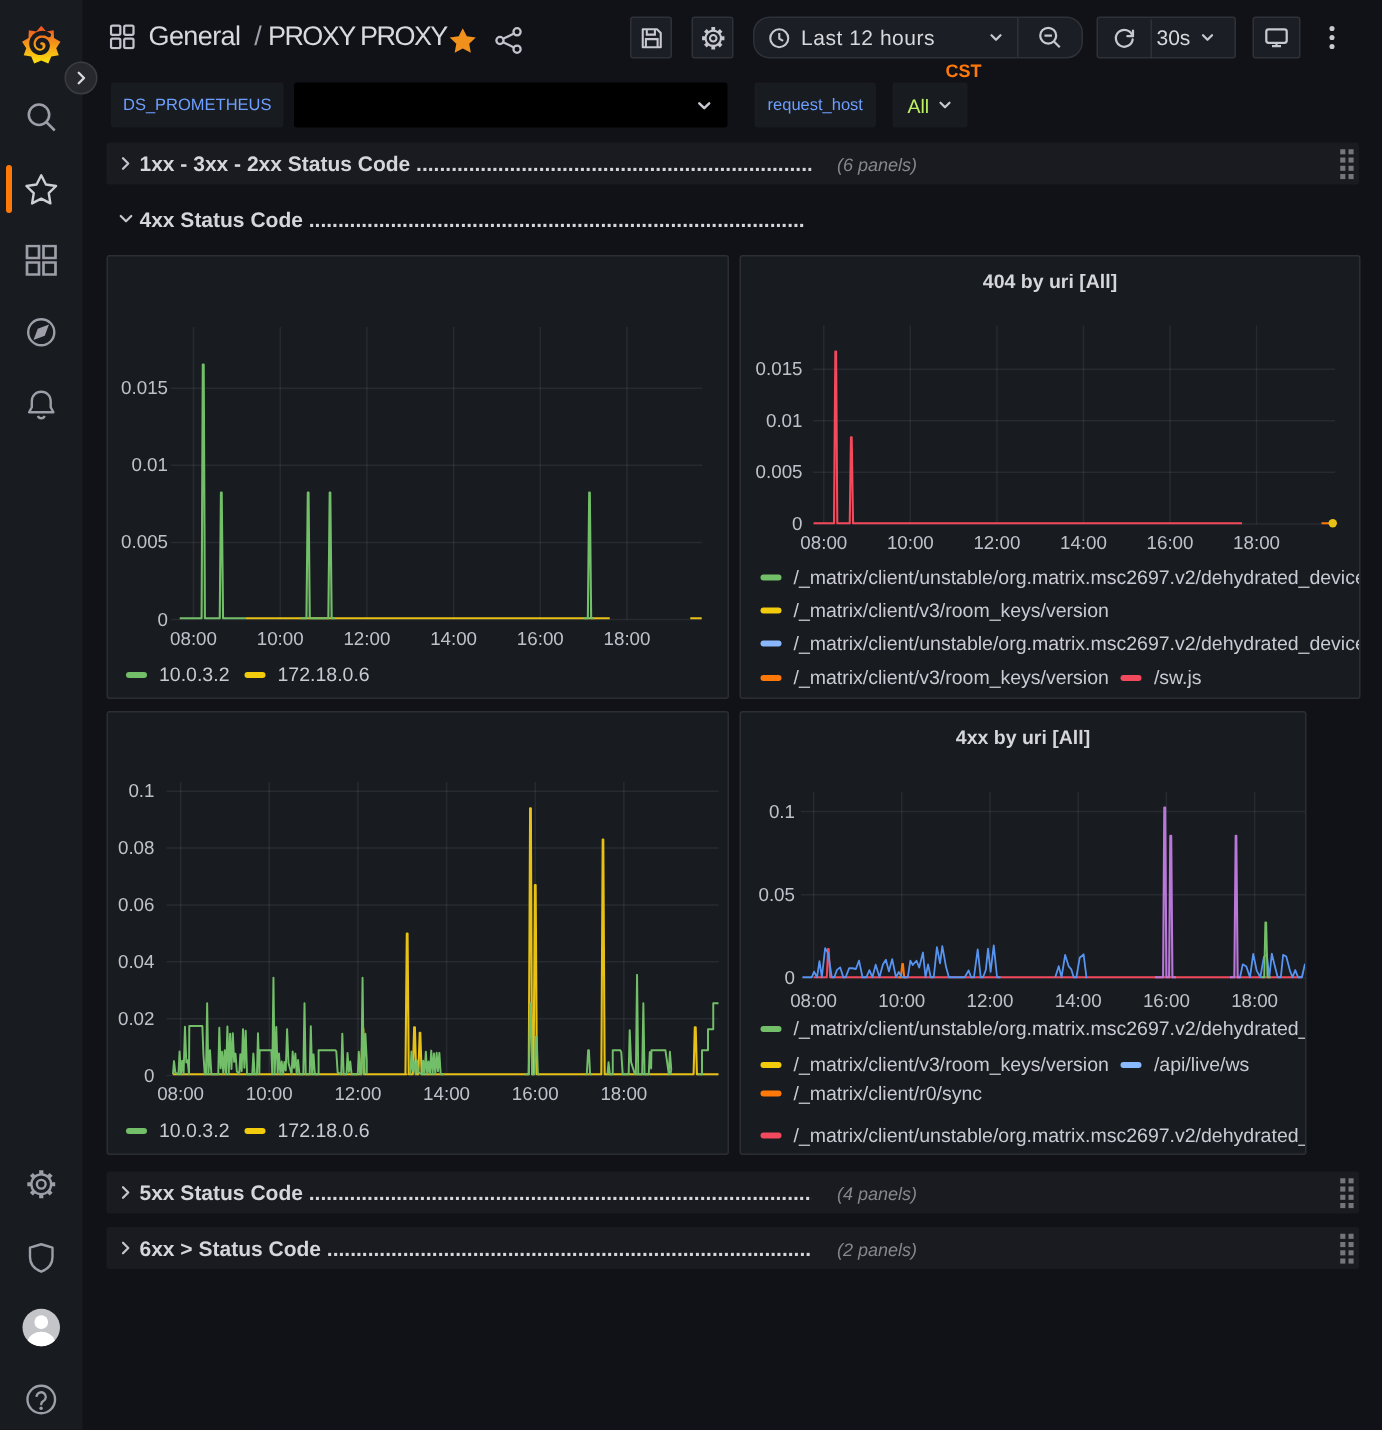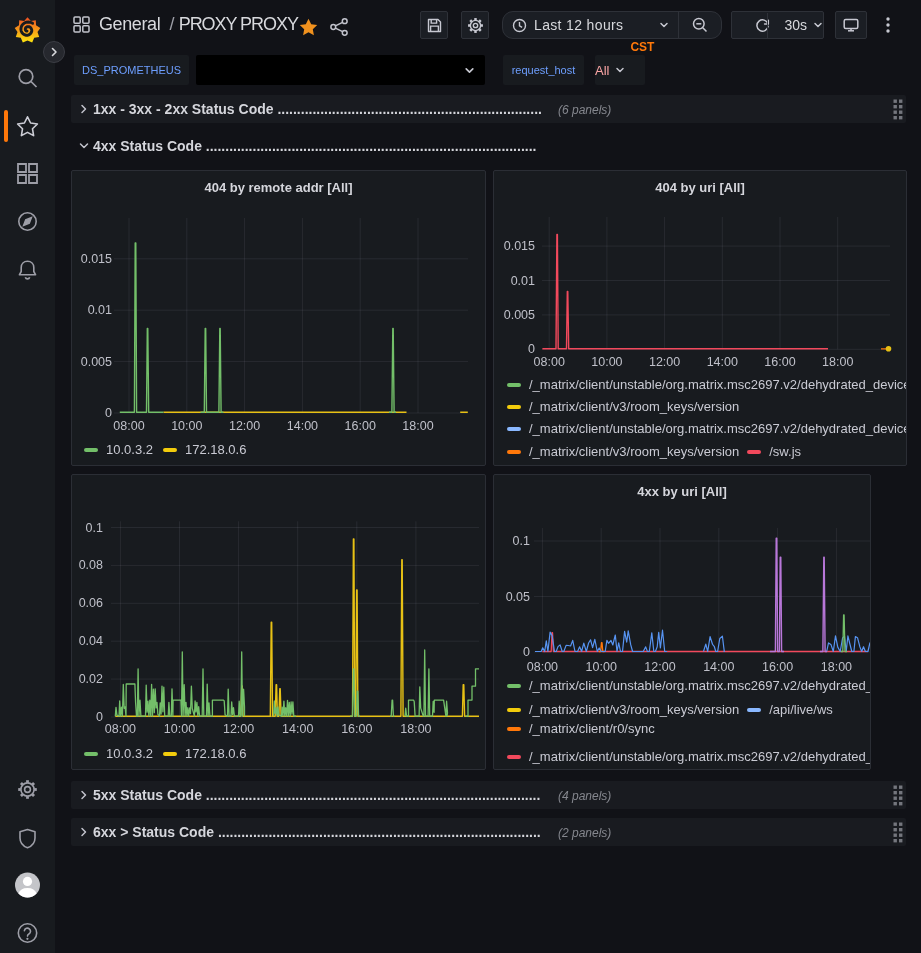--- a/index.html
+++ b/index.html
@@ -157,21 +157,21 @@
   <svg style="margin-left:5px;" width="10" height="10" viewBox="0 0 10 10" fill="none" stroke="#c7c8d1" stroke-width="1.5" stroke-linecap="round" stroke-linejoin="round">
       <path d="M2,3.5 L5,6.5 L8,3.5"></path>
     </svg>
   <div style="position:absolute; right:42px; top:0; width:1px; height:26px; background:#2e3138;"></div>
   <svg style="position:absolute; right:13px;" width="16" height="16" viewBox="0 0 16 16" fill="none" stroke="#c7c8d1" stroke-width="1.5">
     <circle cx="6.8" cy="6.8" r="5.3"></circle>
       <line x1="10.8" y1="10.8" x2="14.5" y2="14.5"></line>
       <line x1="4.3" y1="6.8" x2="9.3" y2="6.8"></line>
   </svg>
 </div>
-<div class="navbtn" style="left:731px; width:93px; justify-content:flex-end;">
+<div class="navbtn" style="left:731px; width:93px; justify-content:flex-start;">
   <svg style="margin-left:10px;" width="15" height="15" viewBox="0 0 16 16" fill="none" stroke="#c7c8d1" stroke-width="1.6" stroke-linecap="round">
     <path d="M13.8,6.3 a6,6 0 1 0 0.2,2.5"></path>
       <path d="M14.2,2.5 v4 h-4" stroke-linejoin="round"></path>
   </svg>
   <div style="position:absolute; left:35px; top:1px; width:1px; height:26px; background:#2e3138;"></div>
   <span style="font-size:14px; margin-left:14px; color:#d8d9dd;">30s</span>
   <svg style="margin-left:6px;" width="10" height="10" viewBox="0 0 10 10" fill="none" stroke="#c7c8d1" stroke-width="1.5" stroke-linecap="round" stroke-linejoin="round">
       <path d="M2,3.5 L5,6.5 L8,3.5"></path>
     </svg>
 </div>
@@ -191,21 +191,21 @@
 </div>
 
 <div class="chip" style="left:74px; width:115px;">DS_PROMETHEUS</div>
 <div class="abs" style="left:196px; top:55px; width:289px; height:30px; background:#000; border-radius:2px;">
   <svg style="position:absolute; right:10px; top:10px;" width="11" height="11" viewBox="0 0 10 10" fill="none" stroke="#c7c8d1" stroke-width="1.5" stroke-linecap="round" stroke-linejoin="round">
       <path d="M2,3.5 L5,6.5 L8,3.5"></path>
     </svg>
 </div>
 <div class="chip" style="left:503px; width:81px;">request_host</div>
 <div class="abs" style="left:595px; top:55px; width:50px; height:30px; background:#181b1f; border-radius:2px; display:flex; align-items:center;">
-  <span style="font-size:13px; color:#fca5a5; margin-left:0;">All</span>
+  <span style="font-size:13px; color:#bef264; margin-left:10px;">All</span>
   <svg style="margin-left:6px;" width="10" height="10" viewBox="0 0 10 10" fill="none" stroke="#c7c8d1" stroke-width="1.5" stroke-linecap="round" stroke-linejoin="round">
       <path d="M2,3.5 L5,6.5 L8,3.5"></path>
     </svg>
 </div>
 
 <div class="rowband" style="top:95px;"></div>
 <svg class="abs" style="left:79px; top:103px;" width="9" height="12" viewBox="0 0 9 12" fill="none" stroke="#c2c3cc" stroke-width="1.5" stroke-linecap="round" stroke-linejoin="round">
     <path d="M3,2.5 L6.5,6 L3,9.5"></path>
   </svg>
 <div class="rowtitle" style="left:93px; top:101px; width:448px;">1xx - 3xx - 2xx Status Code ..................................................................................................................................</div>
@@ -254,21 +254,20 @@
     <rect x="6" y="0.5" width="3.4" height="3.4"></rect>
     <rect x="0.5" y="6" width="3.4" height="3.4"></rect>
     <rect x="6" y="6" width="3.4" height="3.4"></rect>
     <rect x="0.5" y="11.5" width="3.4" height="3.4"></rect>
     <rect x="6" y="11.5" width="3.4" height="3.4"></rect>
     <rect x="0.5" y="17" width="3.4" height="3.4"></rect>
     <rect x="6" y="17" width="3.4" height="3.4"></rect>
   </svg>
 
 <div class="panel" id="p1" style="left:71px; top:170px; width:415px; height:296px;">
-  <div class="ptitle">404 by remote addr [All]</div>
   <svg style="position:absolute;left:0;top:0;" width="413" height="294" viewBox="0 0 413 294" font-family="Liberation Sans, sans-serif">
       <line x1="57.0" y1="47" x2="57.0" y2="242.0" stroke="rgba(204,204,220,0.09)" stroke-width="1"></line>
       <line x1="114.8" y1="47" x2="114.8" y2="242.0" stroke="rgba(204,204,220,0.09)" stroke-width="1"></line>
       <line x1="172.6" y1="47" x2="172.6" y2="242.0" stroke="rgba(204,204,220,0.09)" stroke-width="1"></line>
       <line x1="230.4" y1="47" x2="230.4" y2="242.0" stroke="rgba(204,204,220,0.09)" stroke-width="1"></line>
       <line x1="288.2" y1="47" x2="288.2" y2="242.0" stroke="rgba(204,204,220,0.09)" stroke-width="1"></line>
       <line x1="346.0" y1="47" x2="346.0" y2="242.0" stroke="rgba(204,204,220,0.09)" stroke-width="1"></line>
       <line x1="42" y1="242.0" x2="396" y2="242.0" stroke="rgba(204,204,220,0.09)" stroke-width="1"></line>
       <line x1="42" y1="190.6" x2="396" y2="190.6" stroke="rgba(204,204,220,0.09)" stroke-width="1"></line>
       <line x1="42" y1="139.2" x2="396" y2="139.2" stroke="rgba(204,204,220,0.09)" stroke-width="1"></line>

